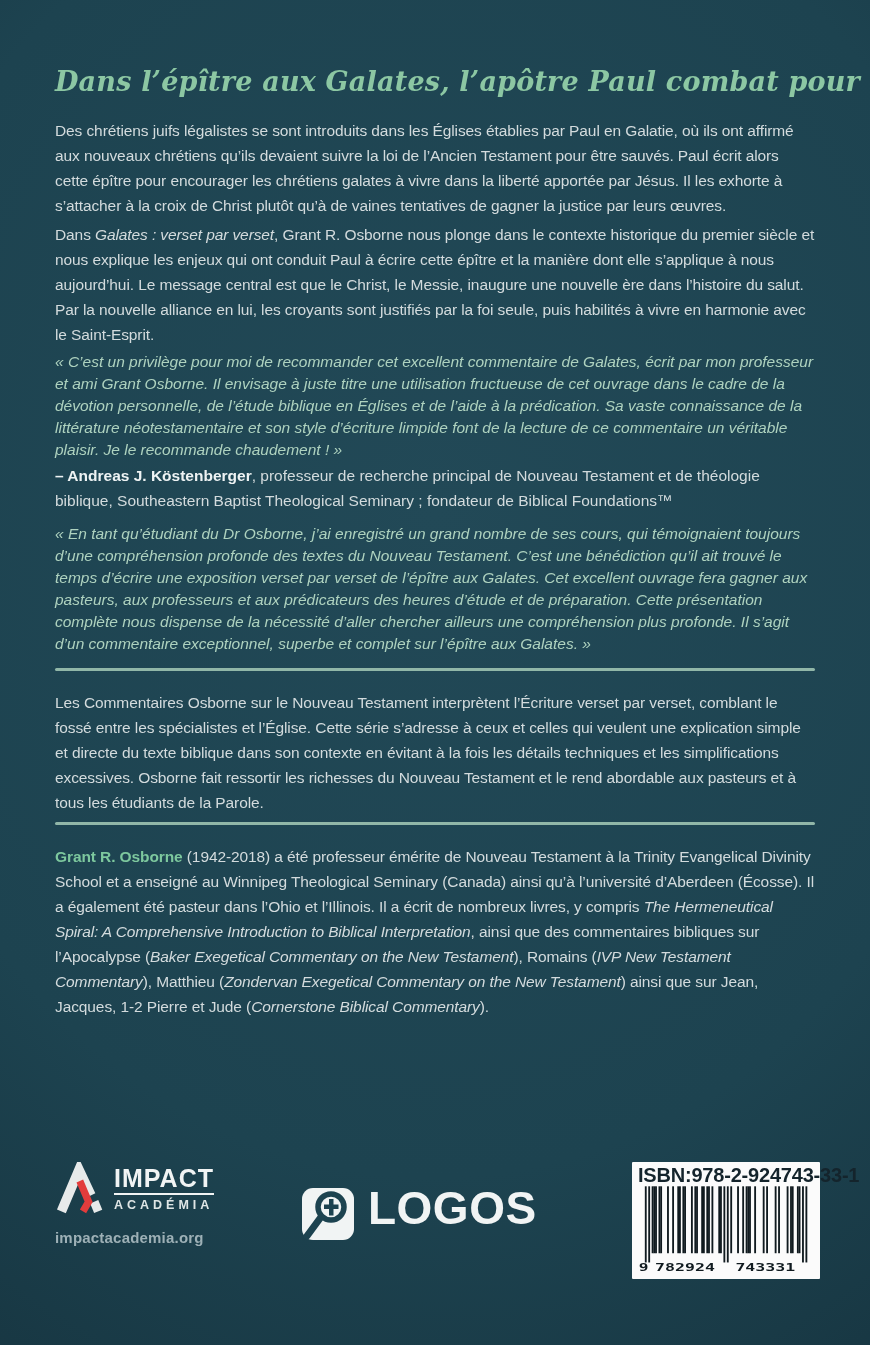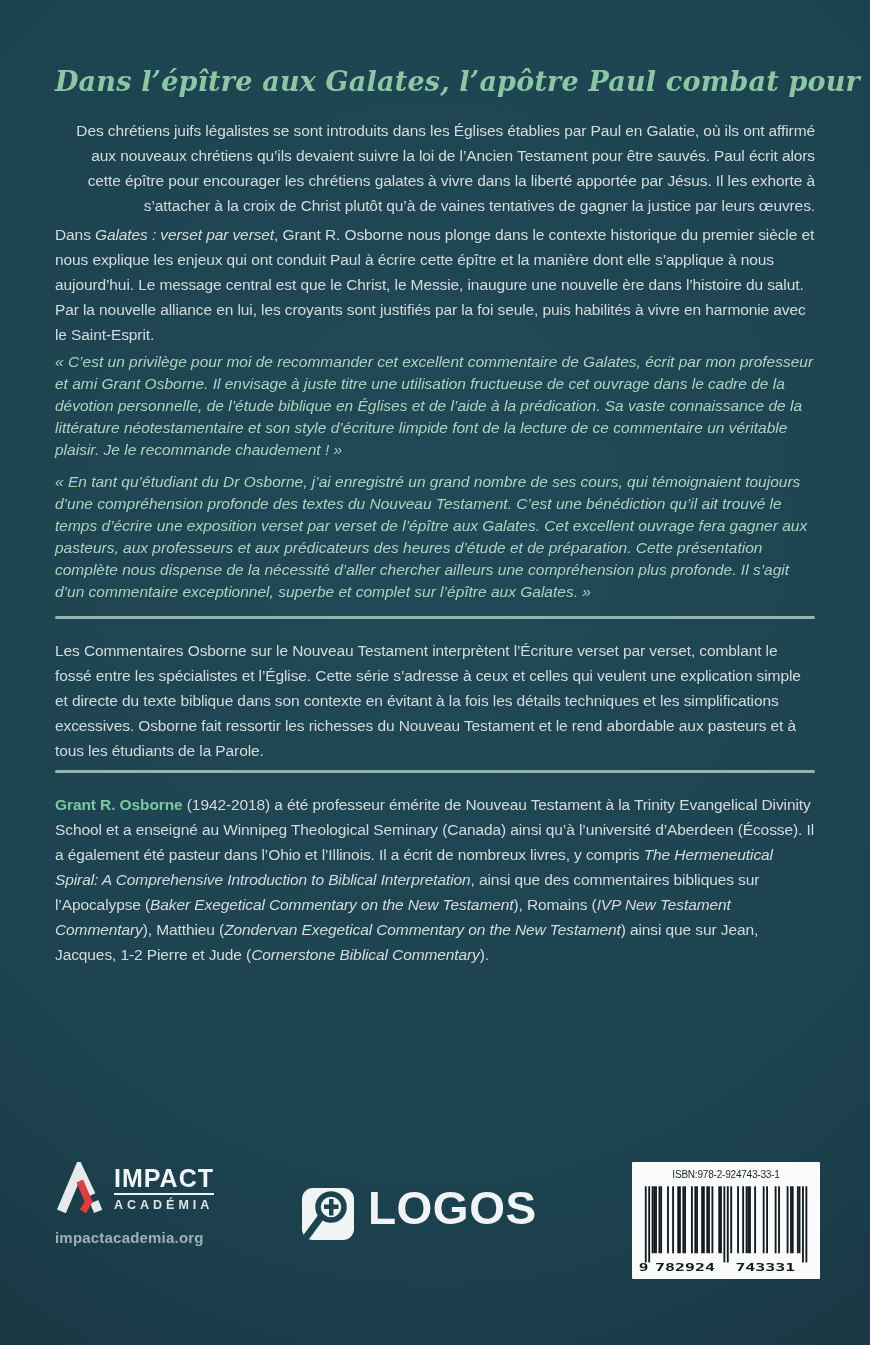--- a/index.html
+++ b/index.html
@@ -27,21 +27,21 @@
     color:var(--body); font-weight:500;
   }
   .quote{
     font-size:15.5px; line-height:22px; letter-spacing:0px;
     font-style:italic; color:var(--quote); font-weight:500;
   }
   .attr{font-size:15.5px; line-height:25px; color:var(--body); font-weight:500;}
   .attr strong{color:var(--name); font-weight:bold;}
   .seg-italic{font-style:italic;}
   .seg-name-green{color:var(--green); font-weight:bold;}
-  .mt-p1{margin-top:16px;text-align:right;} .mt-p2{margin-top:4px;} .mt-q1{margin-top:4px;}
+  .mt-p1{margin-top:16px;} .mt-p2{margin-top:4px;} .mt-q1{margin-top:4px;}
   .mt-a1{margin-top:2px;} .mt-q2{margin-top:10px;} .mt-a2{margin-top:4px;}
   .divider{height:3px; background:var(--divider); border-radius:2px; opacity:.9;}
   .mt-d1{margin-top:13px;} .mt-series{margin-top:19px;} .mt-d2{margin-top:7px;} .mt-bio{margin-top:19px;}
 
   
   .footer{position:absolute; left:55px; right:50px; top:1162px; display:flex; align-items:flex-start;}
   .impact-block{}
   .impact-row{display:flex; align-items:center; gap:11px;}
   .impact-mark{width:48px; height:54px; flex:none;}
   .impact-name{
@@ -51,41 +51,42 @@
   .impact-sub{font-size:12.5px; font-weight:bold; color:#dfe6e6; letter-spacing:4px; margin-top:4px; line-height:1;}
   .impact-site{margin-top:13px; font-size:15px; font-weight:700; color:var(--site); letter-spacing:0.2px;}
   .logos-block{margin-left:80px; margin-top:23px; display:flex; }
   .logos-icon{width:64px; height:64px; flex:none;}
   .logos-word{font-size:46px; font-weight:bold; color:var(--logo_white); margin-left:10px; letter-spacing:0.5px; line-height:1;}
   .barcode{
     margin-left:auto; width:188px; background:#fbfbfb; padding:4px 6px 5px 6px;
     border-radius:1px;
   }
   .isbn-label{
-    font-size:10px; font-weight:normal; color:var(--barcode_ink); text-align:center;
+    font-size:20px; font-weight:bold; color:var(--barcode_ink); text-align:center;
     letter-spacing:-0.2px; line-height:18px; white-space:nowrap;
   }
   .barcode-svg{display:block; width:100%; height:90px;}
   .barcode-svg rect{fill:#101a1f;}
   .barcode-svg text{fill:#101a1f; font-family:"DejaVu Sans Mono", monospace; font-weight:bold;}
 </style>
 </head>
 <body>
 
 <div class="page">
   <div class="content">
 
     <h1 class="headline">Dans l’épître aux Galates, l’apôtre Paul combat pour l’Évangile.</h1>
 
     <p class="para mt-p1">Des chrétiens juifs légalistes se sont introduits dans les Églises établies par Paul en Galatie, où ils ont affirmé aux nouveaux chrétiens qu’ils devaient suivre la loi de l’Ancien Testament pour être sauvés. Paul écrit alors cette épître pour encourager les chrétiens galates à vivre dans la liberté apportée par Jésus. Il les exhorte à s’attacher à la croix de Christ plutôt qu’à de vaines tentatives de gagner la justice par leurs œuvres.</p>
 
     <p class="para mt-p2"><span>Dans </span><span class="seg-italic">Galates : verset par verset</span><span>, Grant R. Osborne nous plonge dans le contexte historique du premier siècle et nous explique les enjeux qui ont conduit Paul à écrire cette épître et la manière dont elle s’applique à nous aujourd’hui. Le message central est que le Christ, le Messie, inaugure une nouvelle ère dans l’histoire du salut. Par la nouvelle alliance en lui, les croyants sont justifiés par la foi seule, puis habilités à vivre en harmonie avec le Saint-Esprit.</span></p>
 
     <p class="quote mt-q1">« C’est un privilège pour moi de recommander cet excellent commentaire de Galates, écrit par mon professeur et ami Grant Osborne. Il envisage à juste titre une utilisation fructueuse de cet ouvrage dans le cadre de la dévotion personnelle, de l’étude biblique en Églises et de l’aide à la prédication. Sa vaste connaissance de la littérature néotestamentaire et son style d’écriture limpide font de la lecture de ce commentaire un véritable plaisir. Je le recommande chaudement ! »</p>
 
+    <p class="attr mt-a1"><strong>– Andreas J. Köstenberger</strong><span>, professeur de recherche principal de Nouveau Testament et de théologie biblique, Southeastern Baptist Theological Seminary ; fondateur de Biblical Foundations™</span></p>
 
     <p class="quote mt-q2">« En tant qu’étudiant du Dr Osborne, j’ai enregistré un grand nombre de ses cours, qui témoignaient toujours d’une compréhension profonde des textes du Nouveau Testament. C’est une bénédiction qu’il ait trouvé le temps d’écrire une exposition verset par verset de l’épître aux Galates. Cet excellent ouvrage fera gagner aux pasteurs, aux professeurs et aux prédicateurs des heures d’étude et de préparation. Cette présentation complète nous dispense de la nécessité d’aller chercher ailleurs une compréhension plus profonde. Il s’agit d’un commentaire exceptionnel, superbe et complet sur l’épître aux Galates. »</p>
 
 
     <div class="divider mt-d1"></div>
 
     <p class="para mt-series">Les Commentaires Osborne sur le Nouveau Testament interprètent l’Écriture verset par verset, comblant le fossé entre les spécialistes et l’Église. Cette série s’adresse à ceux et celles qui veulent une explication simple et directe du texte biblique dans son contexte en évitant à la fois les détails techniques et les simplifications excessives. Osborne fait ressortir les richesses du Nouveau Testament et le rend abordable aux pasteurs et à tous les étudiants de la Parole.</p>
 
     <div class="divider mt-d2"></div>
 

